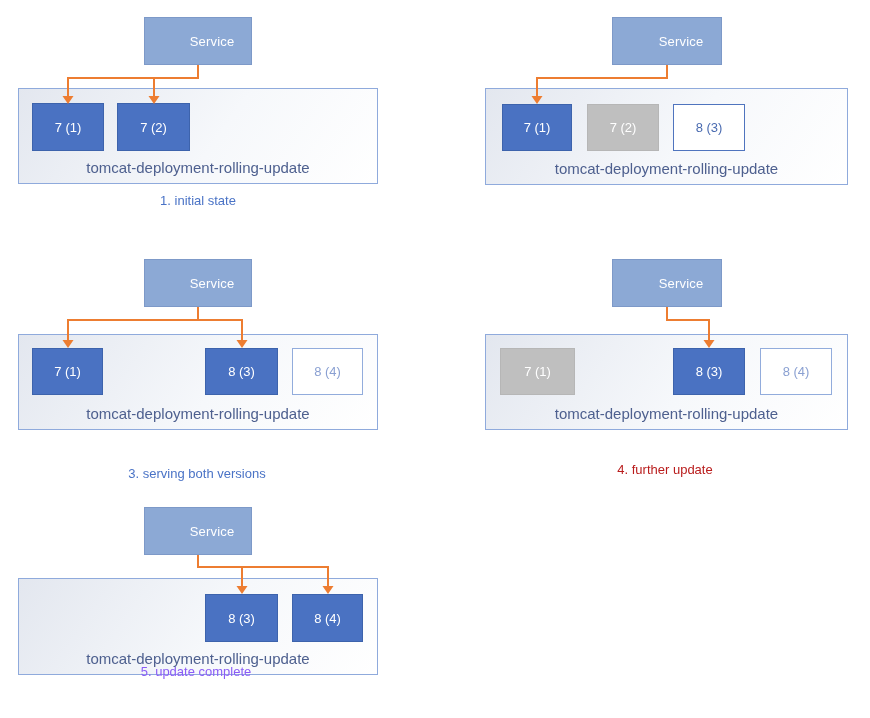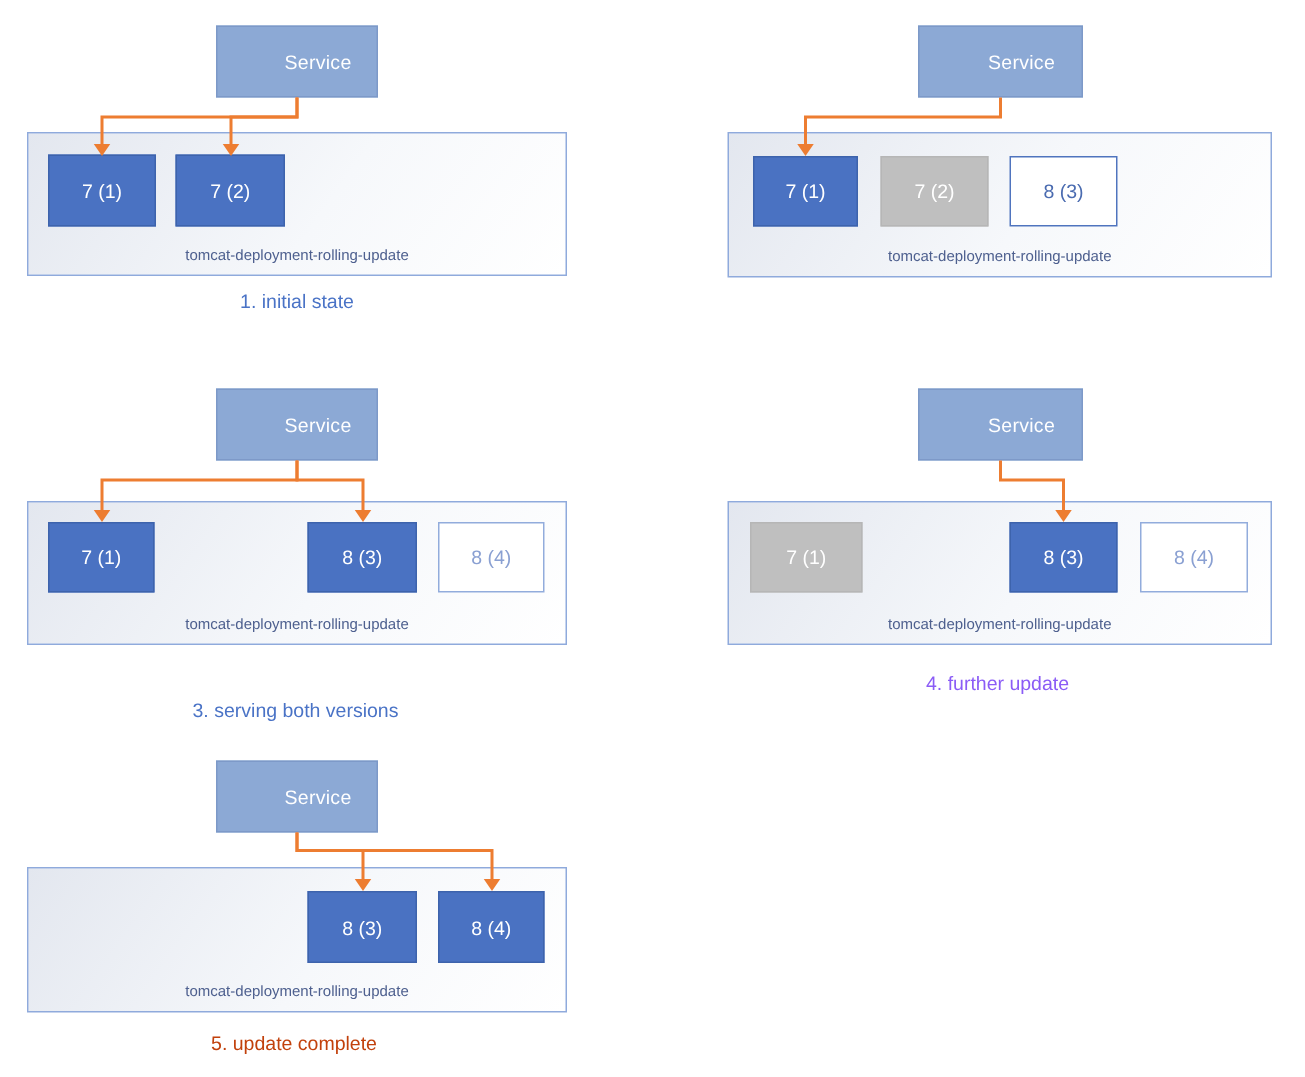--- a/index.html
+++ b/index.html
@@ -11,21 +11,21 @@
   }
   #canvas { position: relative; width: 870px; height: 718px; background: #ffffff; }
   .abs { position: absolute; box-sizing: border-box; }
   .service-box {
     display: flex; align-items: center; justify-content: center;
     font-size: 13px; letter-spacing: 0.2px; padding-left: 28px;
   }
   .deployment-box { }
   .deployment-label {
     position: absolute; left: 0; right: 0; bottom: 7px;
-    text-align: center; font-size: 10px; white-space: nowrap;
+    text-align: center; font-size: 15px; white-space: nowrap;
   }
   .pod-box {
     display: flex; align-items: center; justify-content: center;
     font-size: 13px; white-space: nowrap; text-align: center;
   }
   .panel-caption {
     position: absolute; transform: translateX(-50%);
     font-size: 13px; white-space: nowrap;
   }
   svg.arrow-layer { position: absolute; left: 0; top: 0; pointer-events: none; }
@@ -86,34 +86,34 @@
     </div>
     <div class="abs pod-box" style="left: 673px; top: 348px; width: 72px; height: 47px; background: rgb(74, 114, 194); border: 1px solid rgb(61, 99, 172); color: rgb(255, 255, 255);">
       <span>8 (3)</span>
     </div>
     <div class="abs pod-box" style="left: 760px; top: 348px; width: 72px; height: 47px; background: rgb(255, 255, 255); border: 1px solid rgb(146, 172, 220); color: rgb(138, 160, 210);">
       <span>8 (4)</span>
     </div>
     <div class="abs service-box" style="left: 612px; top: 259px; width: 110px; height: 48px; background: rgb(140, 169, 213); border: 1px solid rgb(125, 153, 200); color: rgb(255, 255, 255);">
       <span>Service</span>
     </div>
-    <div class="panel-caption" style="left: 665px; top: 448px; color: #8b5cf6; text-align: right;">4. further update</div>
+    <div class="panel-caption" style="left: 665px; top: 462px; color: #b91c1c; text-align: right;">4. further update</div>
     <div class="abs deployment-box" style="left: 18px; top: 578px; width: 360px; height: 97px; border: 1px solid rgb(143, 170, 220); background: linear-gradient(125deg, rgb(227, 231, 239) 0%, rgb(246, 248, 251) 55%, rgb(255, 255, 255) 100%);">
       <div class="deployment-label" style="color: rgb(78, 96, 143);">tomcat-deployment-rolling-update</div>
     </div>
     <div class="abs pod-box" style="left: 205px; top: 594px; width: 73px; height: 48px; background: rgb(74, 114, 194); border: 1px solid rgb(61, 99, 172); color: rgb(255, 255, 255);">
       <span>8 (3)</span>
     </div>
     <div class="abs pod-box" style="left: 292px; top: 594px; width: 71px; height: 48px; background: rgb(74, 114, 194); border: 1px solid rgb(61, 99, 172); color: rgb(255, 255, 255);">
       <span>8 (4)</span>
     </div>
     <div class="abs service-box" style="left: 144px; top: 507px; width: 108px; height: 48px; background: rgb(140, 169, 213); border: 1px solid rgb(125, 153, 200); color: rgb(255, 255, 255);">
       <span>Service</span>
     </div>
-    <div class="panel-caption" style="left: 196px; top: 688px; color: #c2410c;">5. update complete</div>
+    <div class="panel-caption" style="left: 196px; top: 664px; color: #8b5cf6;">5. update complete</div>
     <svg class="arrow-layer" width="870" height="718">
       <polyline points="198,65 198,78 68,78 68,96" fill="none" stroke="#ED7D31" stroke-width="2"></polyline>
       <polygon points="62.5,96 73.5,96 68,104" fill="#ED7D31"></polygon>
       <polyline points="198,65 198,78 154,78 154,96" fill="none" stroke="#ED7D31" stroke-width="2"></polyline>
       <polygon points="148.5,96 159.5,96 154,104" fill="#ED7D31"></polygon>
       <polyline points="667,65 667,78 537,78 537,96" fill="none" stroke="#ED7D31" stroke-width="2"></polyline>
       <polygon points="531.5,96 542.5,96 537,104" fill="#ED7D31"></polygon>
       <polyline points="198,307 198,320 68,320 68,340" fill="none" stroke="#ED7D31" stroke-width="2"></polyline>
       <polygon points="62.5,340 73.5,340 68,348" fill="#ED7D31"></polygon>
       <polyline points="198,307 198,320 242,320 242,340" fill="none" stroke="#ED7D31" stroke-width="2"></polyline>

